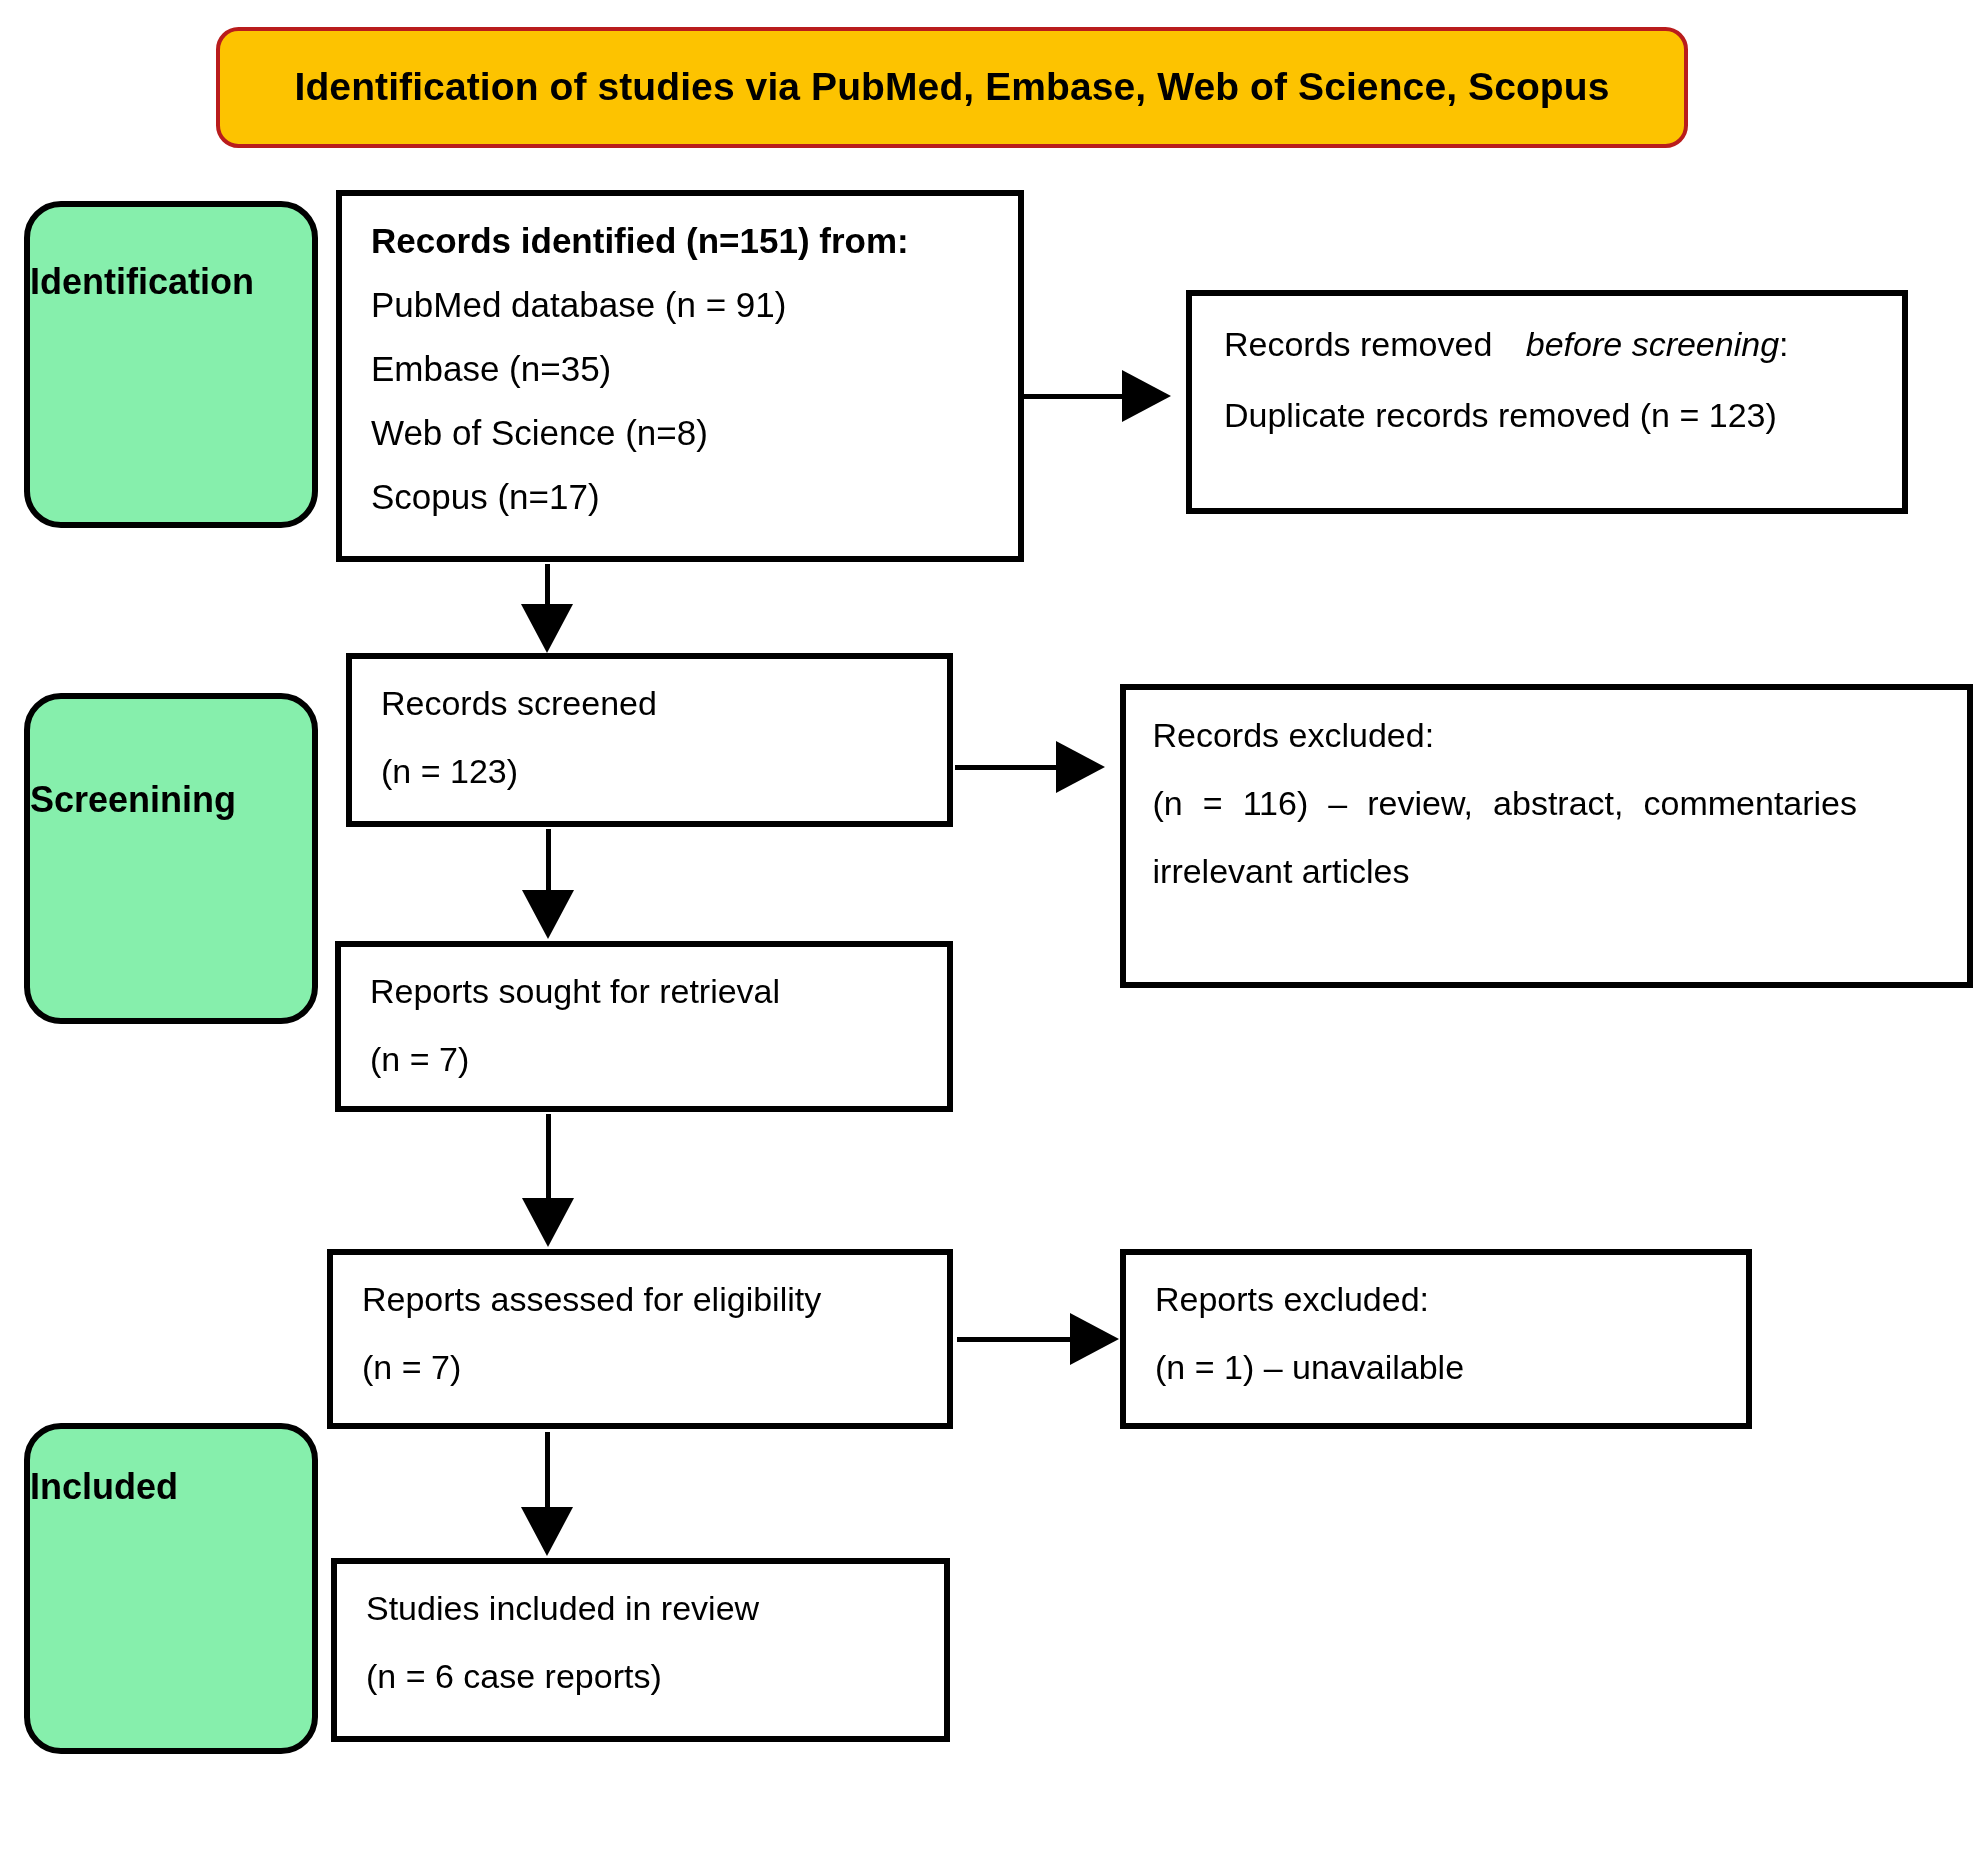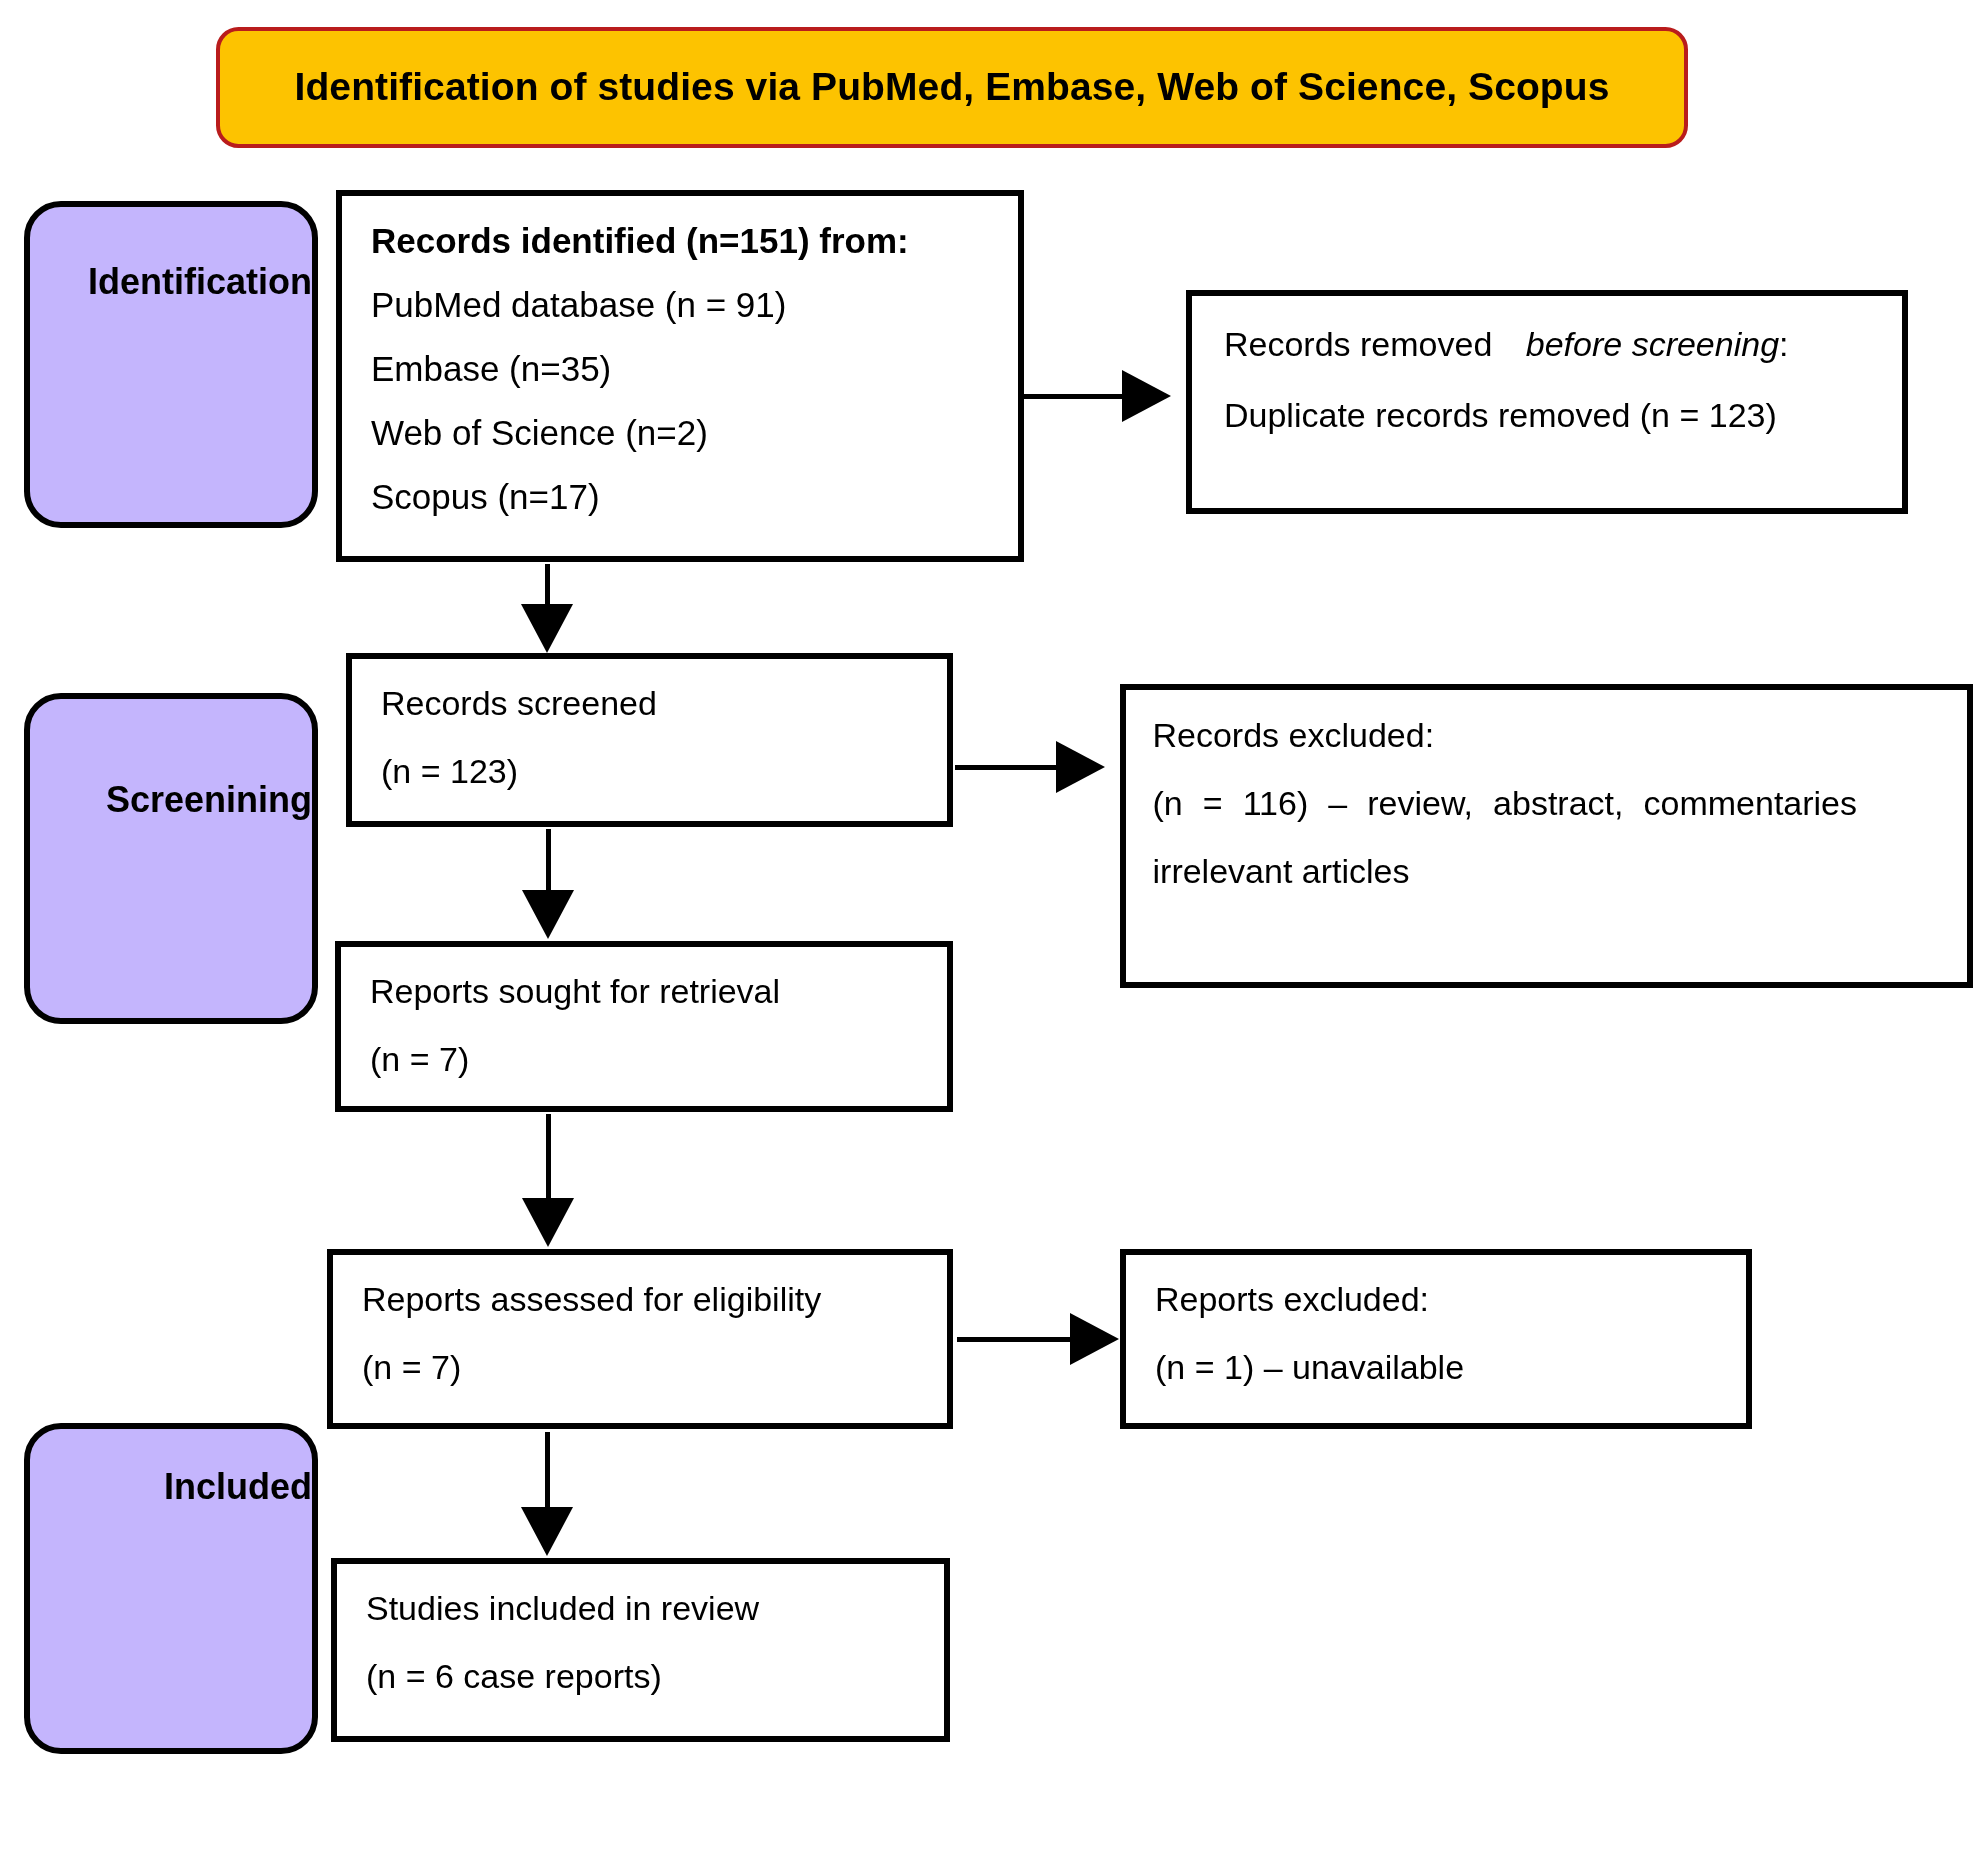--- a/index.html
+++ b/index.html
@@ -39,26 +39,26 @@
     font-size: 39px;
     font-weight: bold;
     letter-spacing: 0.1px;
     white-space: nowrap;
     color: #000000;
   }
 
   
   .stage {
     position: absolute;
-    background: #c4b5fd;
+    background: #86efac;
     border: 6.6px solid #000000;
     border-radius: 37px;
     box-sizing: border-box;
     display: flex;
-    justify-content: flex-end;
+    justify-content: flex-start;
   }
   .stage-label {
     font-size: 36px;
     font-weight: bold;
     color: #000000;
     line-height: 1;
   }
   #stage-identification {
     left: 24px;  top: 201px;  width: 294px; height: 327px;
     align-items: flex-start;
@@ -210,21 +210,21 @@
   </div>
 
   <div class="stage" id="stage-screening">
     <span class="stage-label">Screenining</span>
   </div>
 
   <div class="node" id="node-identified">
     <p class="bold">Records identified (n=151) from:</p>
     <p>PubMed database (n = 91)</p>
     <p>Embase (n=35)</p>
-    <p>Web of Science (n=2)</p>
+    <p>Web of Science (n=8)</p>
     <p>Scopus (n=17)</p>
   </div>
 
   <div class="node" id="node-removed">
     <p><span>Records removed </span><em>before screening</em><span>:</span></p>
     <p>Duplicate records removed (n = 123)</p>
   </div>
 
   <div class="node" id="node-screened">
     <p>Records screened</p>

